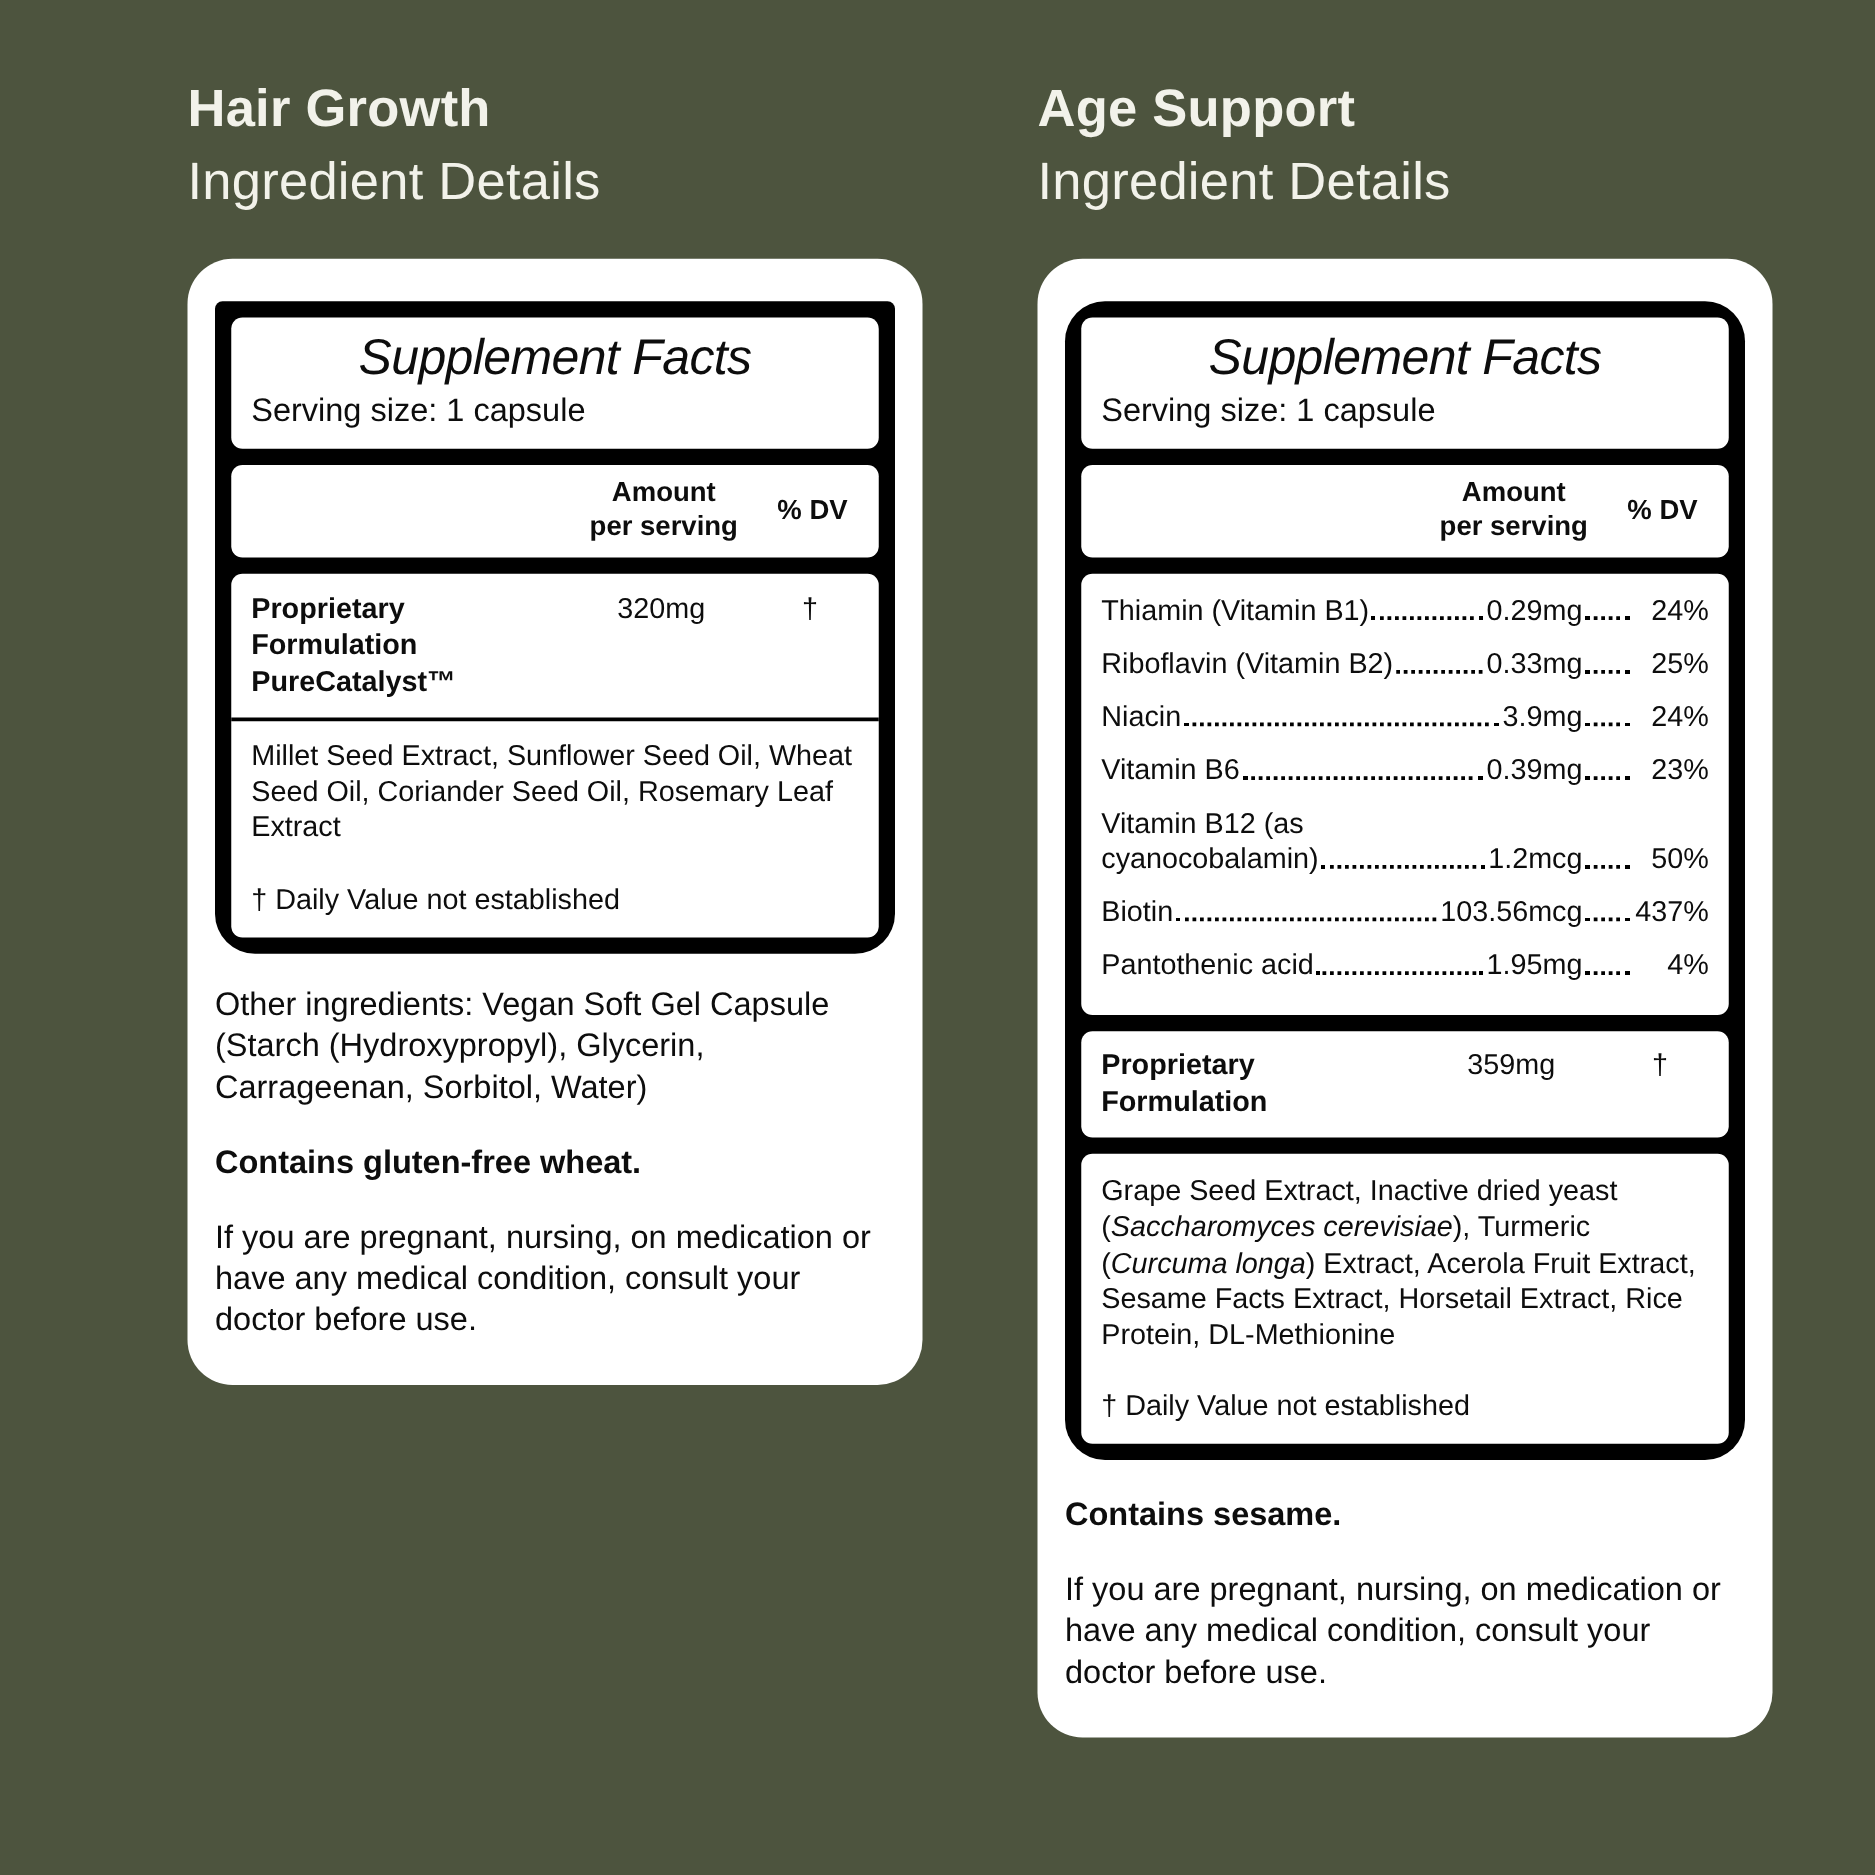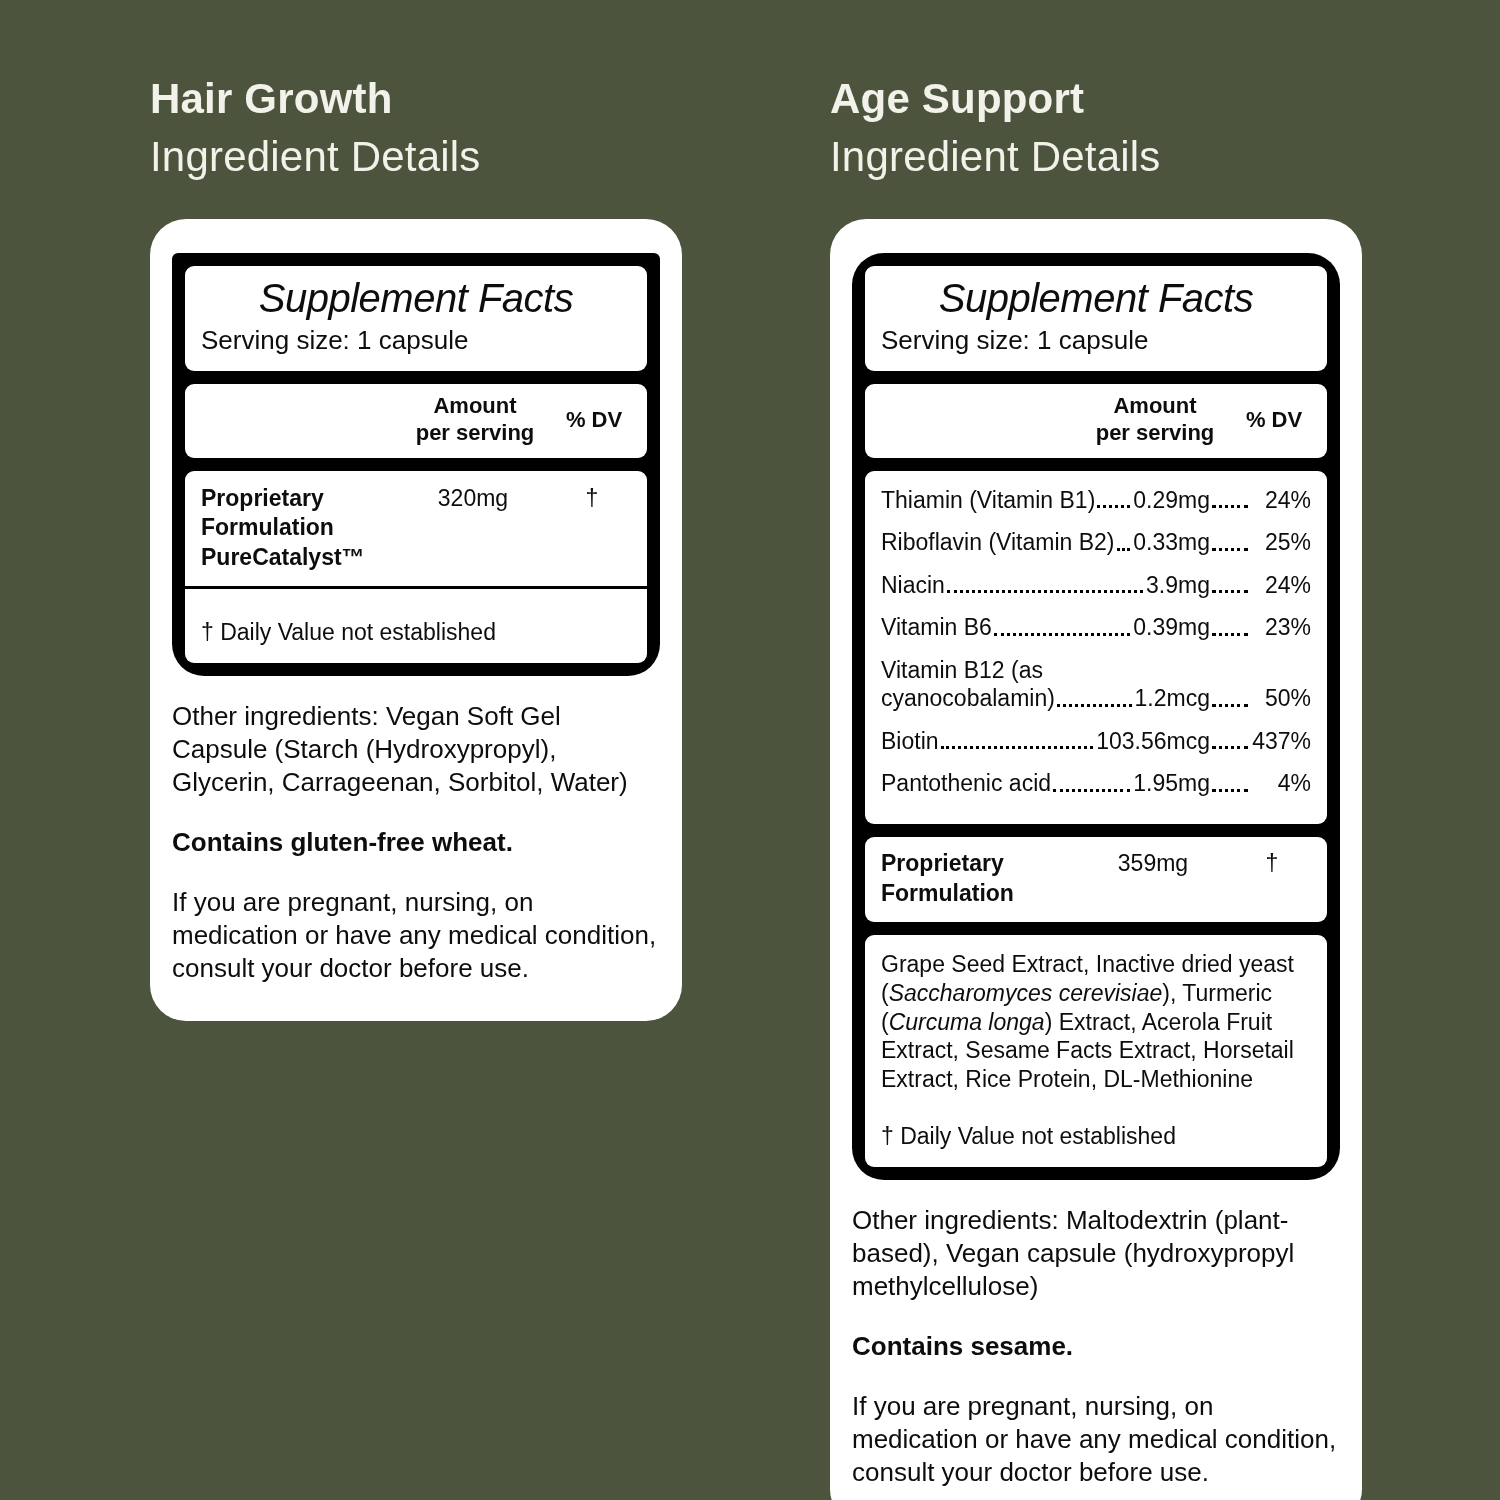--- a/index.html
+++ b/index.html
@@ -2,21 +2,21 @@
 <html><head>
 <meta charset="utf-8">
 <style>
   html,body{margin:0;padding:0;}
   body{
     width:1500px;height:1500px;position:relative;
     background:#4d543e;
     font-family:"Liberation Sans", sans-serif;
     -webkit-font-smoothing:antialiased;
   }
-  .col{position:absolute;top:58px;width:532px;margin-top:12px;}
+  .col{position:absolute;top:58px;width:588px;}
   #col-left{left:150px;}
   #col-right{left:830px;}
 
   .page-title{color:#f2f2ea;font-size:42px;line-height:1.38;letter-spacing:.2px;}
   .page-title .t1{font-weight:700;}
   .page-title .t2{font-weight:400;}
 
   .card{
     margin-top:33px;background:#ffffff;border-radius:36px;
     padding:34px 22px 36px;color:#0d0d0d;
@@ -88,20 +88,21 @@
 
       <div class="fsec sec-main">
         <div class="grid3">
           <div class="prop-name">Proprietary
 Formulation
 PureCatalyst™</div>
           <div class="prop-amt">320mg</div>
           <div class="prop-dv">†</div>
         </div>
         <hr class="thin-rule">
+        <div class="blend">Millet Seed Extract, Sunflower Seed Oil, Wheat Seed Oil, Coriander Seed Oil, Rosemary Leaf Extract</div>
         <div class="dv-note">† Daily Value not established</div>
       </div>
 
     </div>
 
     <div class="below below-first">Other ingredients: Vegan Soft Gel Capsule (Starch (Hydroxypropyl), Glycerin, Carrageenan, Sorbitol, Water)</div>
     <div class="below contains">Contains gluten-free wheat.</div>
     <div class="below">If you are pregnant, nursing, on medication or have any medical condition, consult your doctor before use.</div>
   </div>
 </div>
@@ -187,17 +188,16 @@
         <div class="prop-dv">†</div>
       </div>
 
       <div class="fsec sec-blend">
         <div class="blend" id="age-blend-text"><span>Grape Seed Extract, Inactive dried yeast (</span><i>Saccharomyces cerevisiae</i><span>), Turmeric (</span><i>Curcuma longa</i><span>) Extract, Acerola Fruit Extract, Sesame Facts Extract, Horsetail Extract, Rice Protein, DL-Methionine</span></div>
         <div class="dv-note">† Daily Value not established</div>
       </div>
 
     </div>
 
-    <div class="below below-first">Other ingredients: Maltodextrin (plant-based), Vegan capsule (hydroxypropyl methylcellulose)</div>
     <div class="below contains">Contains sesame.</div>
     <div class="below">If you are pregnant, nursing, on medication or have any medical condition, consult your doctor before use.</div>
   </div>
 </div>
 
 </body></html>

